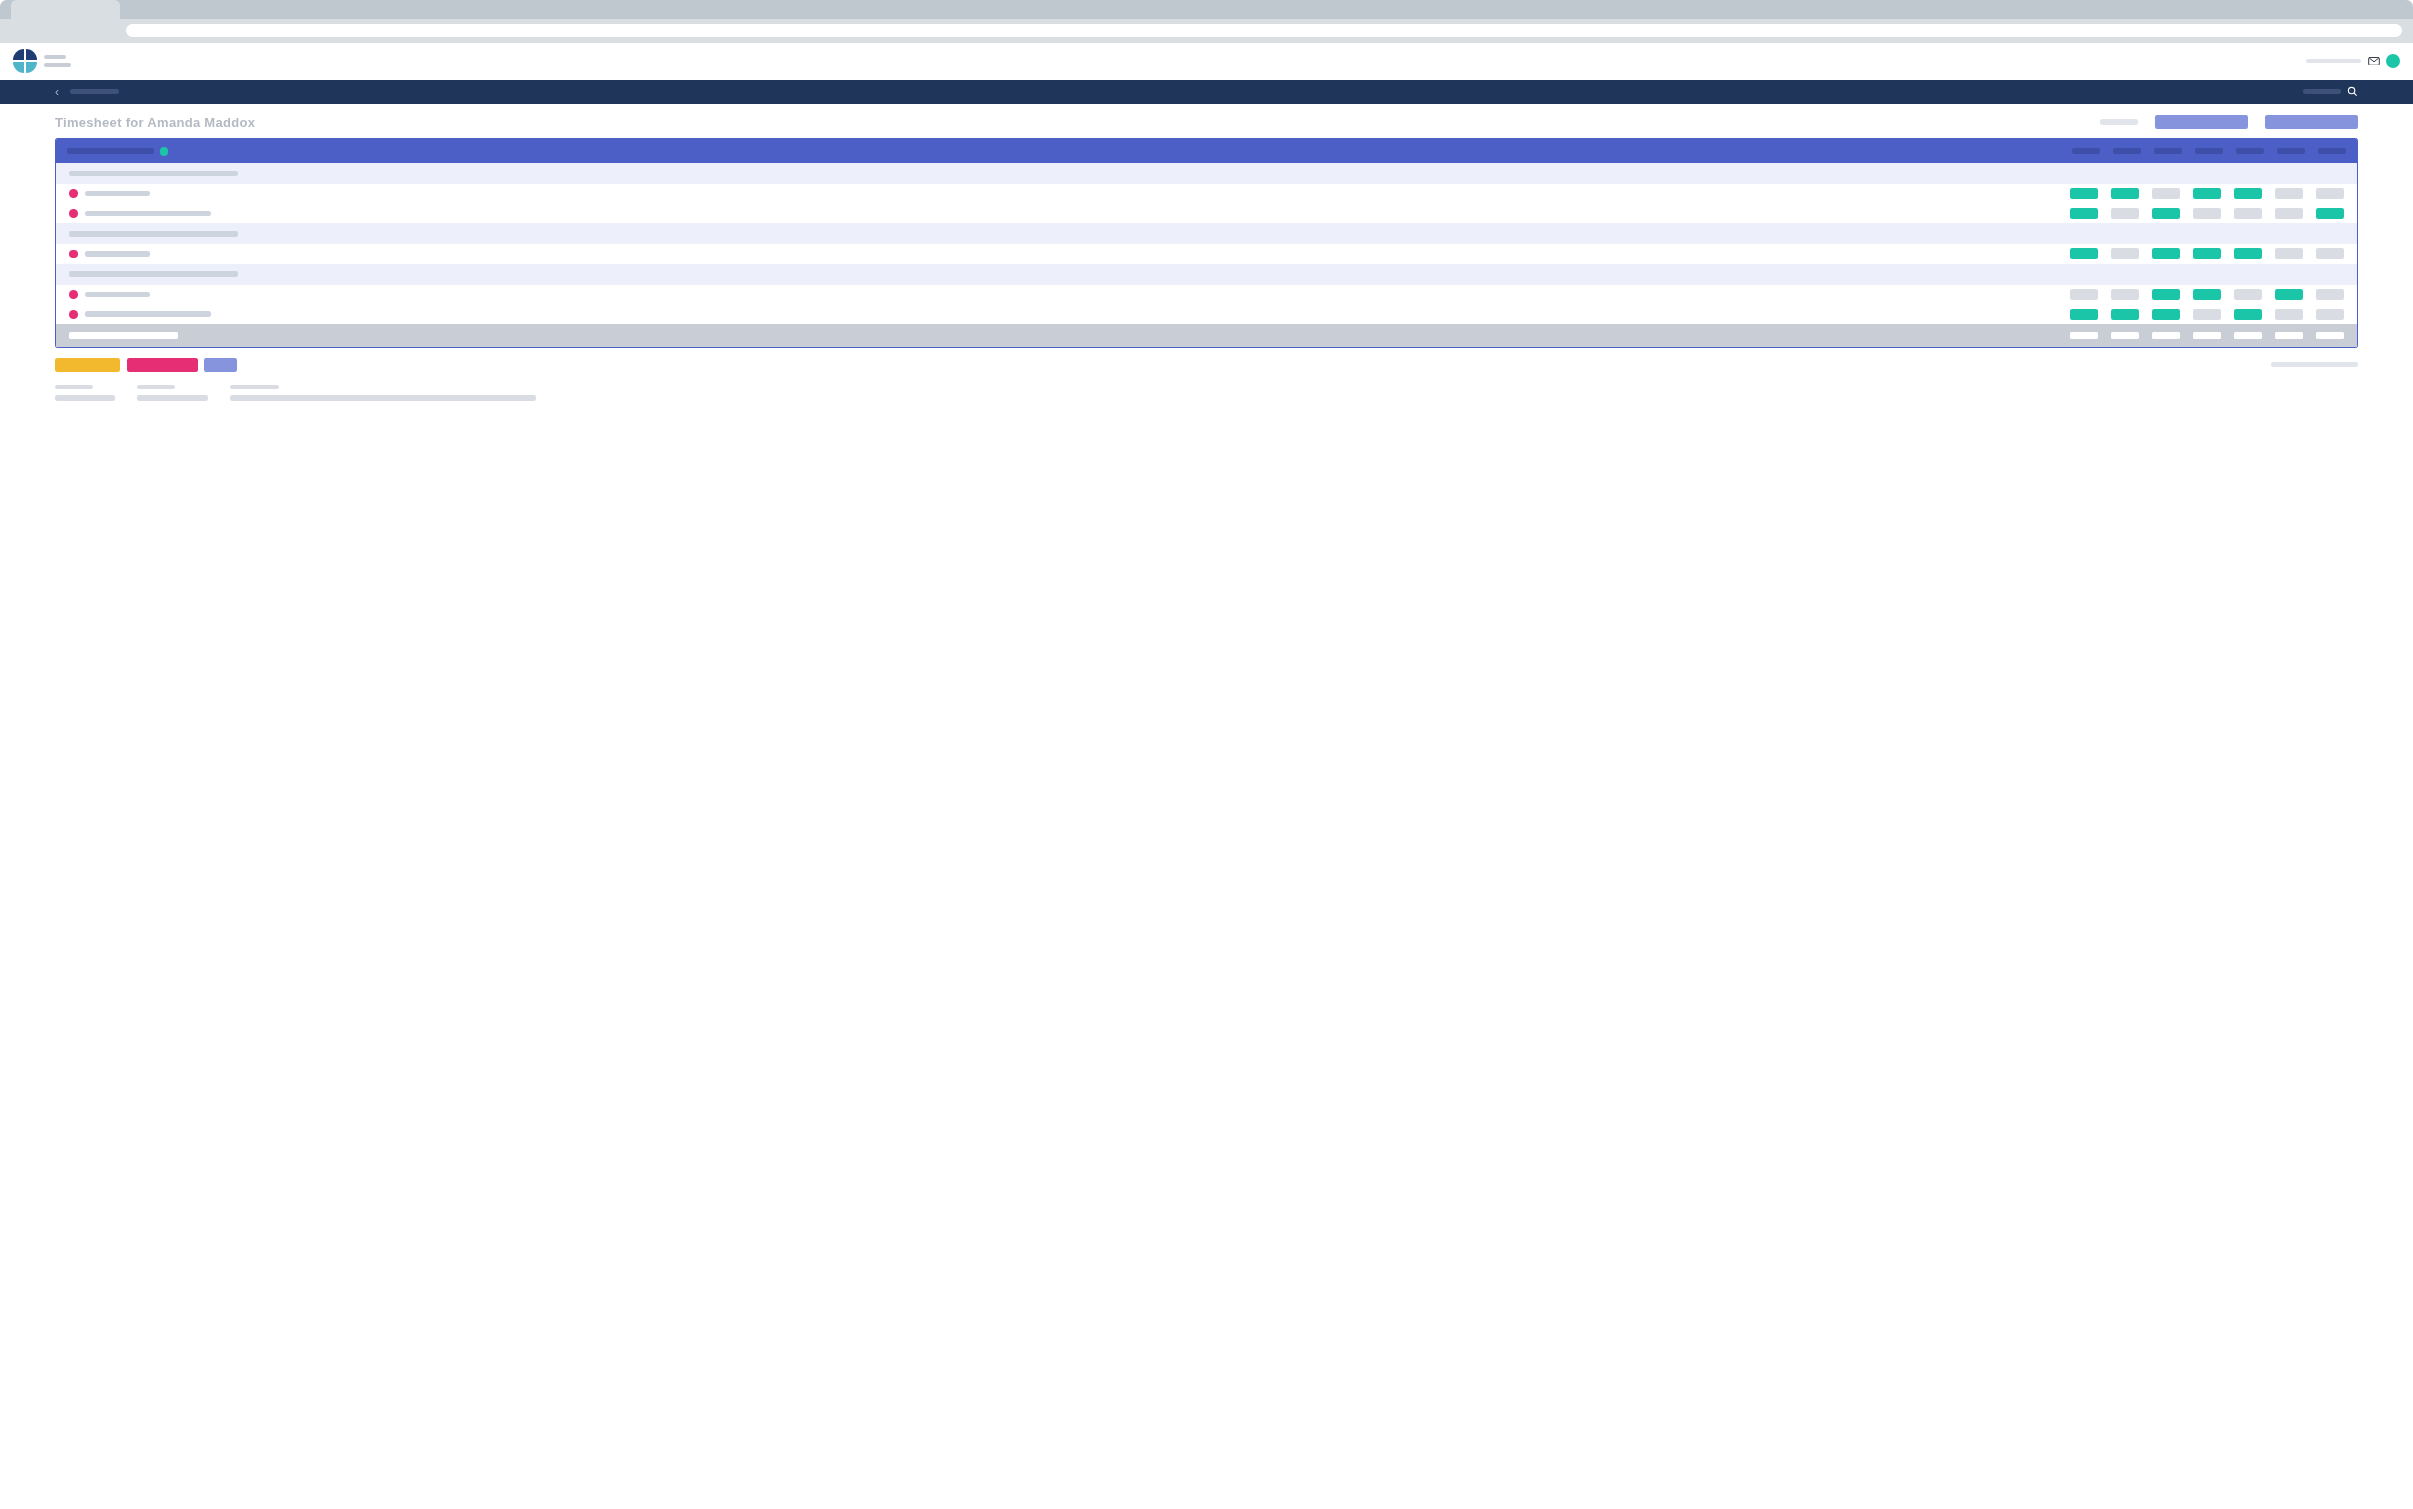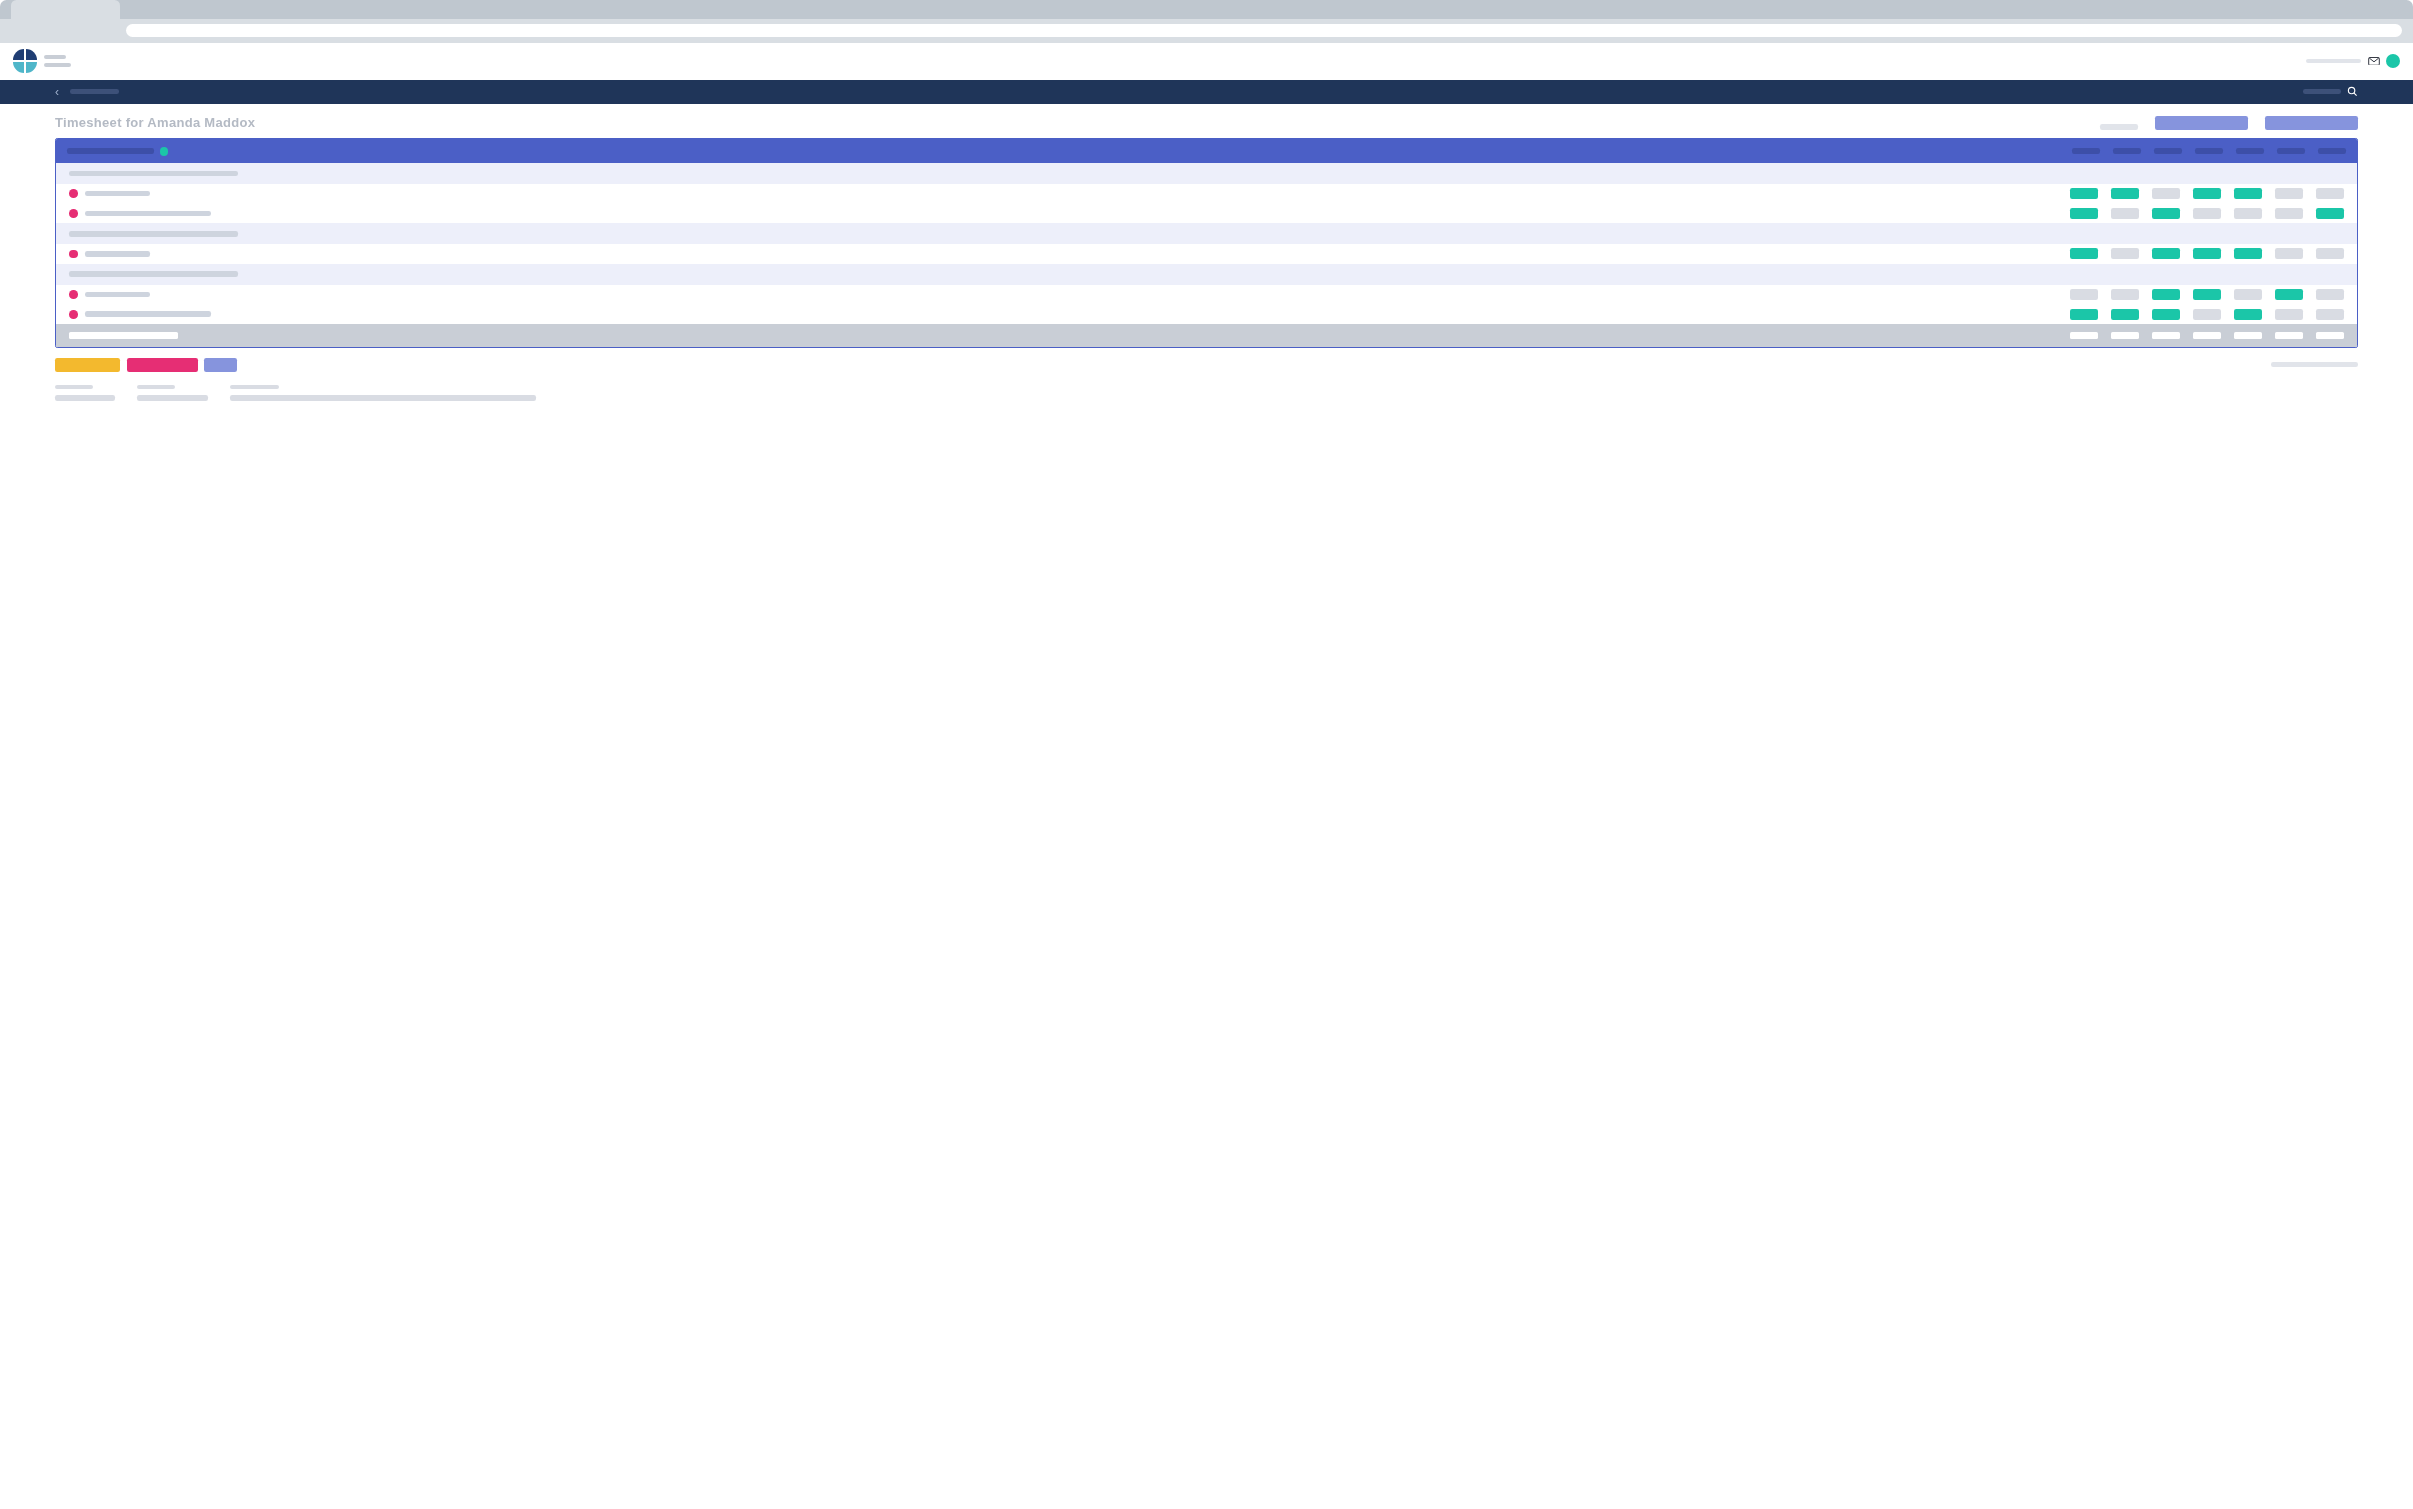--- a/index.html
+++ b/index.html
@@ -27,21 +27,21 @@
 
   .navbar { background: #1f3559; height: 24px; display: flex; align-items: center; padding: 0 55px 0 55px; }
   .back-chevron { color: #9fb0cd; font-size: 12px; margin-right: 11px; cursor: pointer; }
   .nav-ph { background: #3d5179; height: 5.5px; border-radius: 2.2px; }
   .navbar .nav-ph { width: 49px; }
   .navbar-spacer { flex: 1; }
   .navbar-right-ph { background: #3d5179; width: 38px; height: 5.5px; border-radius: 2.2px; margin-right: 6.5px; }
   .search-icon { color: #fff; font-size: 11px; cursor: pointer; }
 
   .content { padding: 11px 55px; }
-  .page-head { display: flex; align-items: flex-end; gap: 17px; margin-bottom: 8.7px; }
+  .page-head { display: flex; align-items: center; gap: 17px; margin-bottom: 8.7px; }
   .page-title { color: #b4bac4; font-weight: 800; font-size: 13px; letter-spacing: 0.3px; }
   .page-head-spacer { flex: 1; }
   .head-ph { background: #e1e4ea; height: 5.5px; width: 38px; border-radius: 2.2px; }
   .head-btn { background: #8694dd; height: 14px; border-radius: 2.2px; width: 93px; cursor: pointer; }
 
   .panel { border: 1.6px solid #4b5fc6; border-radius: 2.2px; overflow: hidden; }
   .panel-header { background: #4b5fc6; padding: 7.6px 11px; display: flex; align-items: center; gap: 5.5px; }
   .panel-header .ph-dark { background: #3d4fa8; height: 6.5px; border-radius: 2.2px; }
   .panel-header .title-ph { width: 87px; }
   .panel-header .status-dot { width: 8.7px; height: 8.7px; background: #1bc6a8; border-radius: 50%; }

